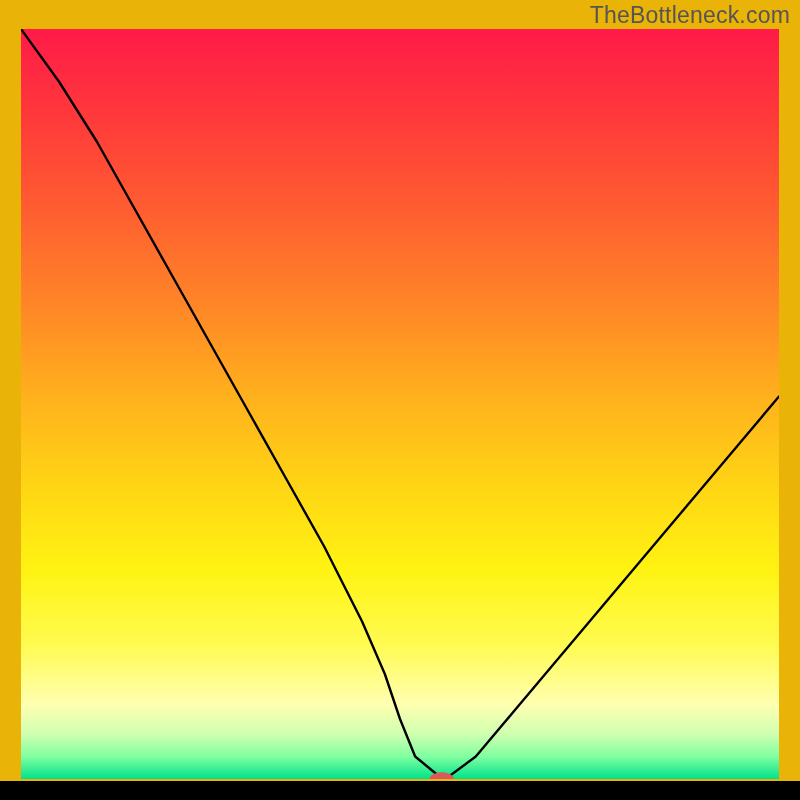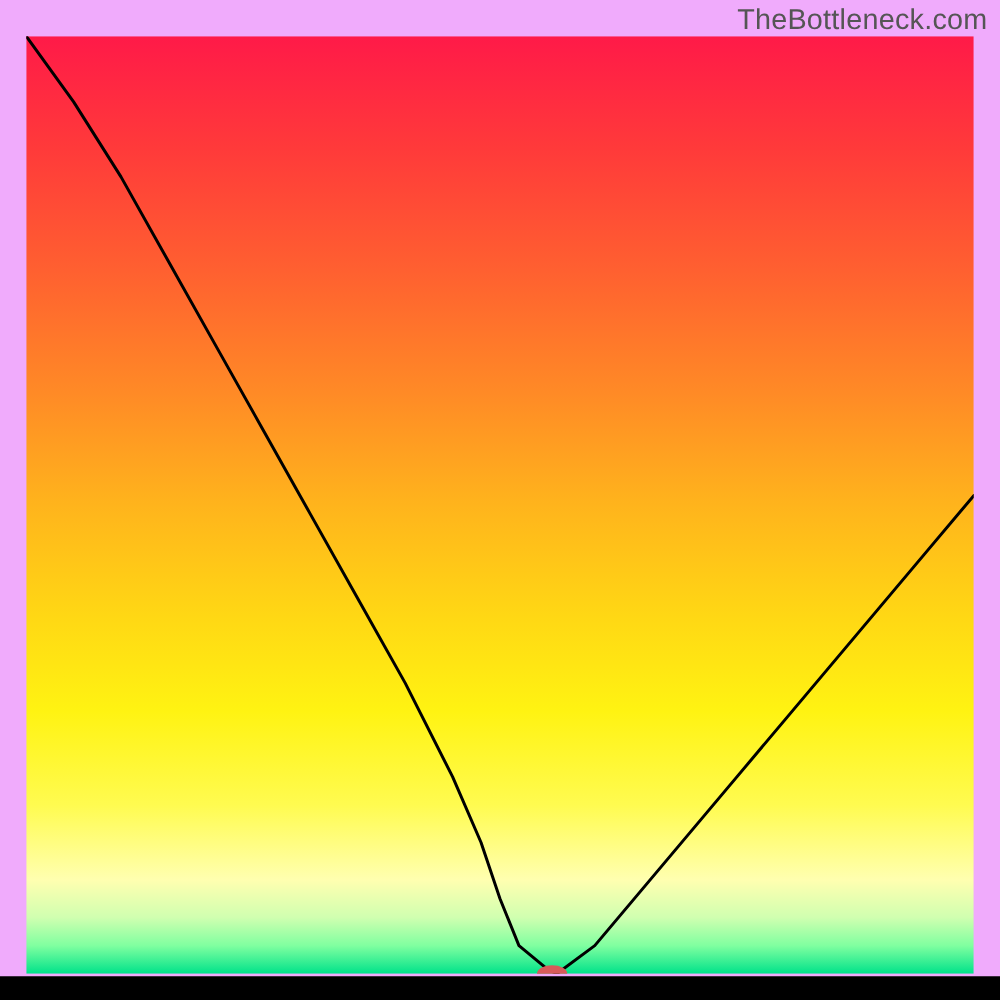--- a/index.html
+++ b/index.html
@@ -9,21 +9,21 @@
     height: 800px;
     background: #000;
     overflow: hidden;
   }
   .frame {
     position: absolute;
     left: 0;
     top: 0;
     width: 800px;
     height: 781px;
-    background: #f0abfc;
+    background: #eab308;
   }
   .watermark {
     position: absolute;
     top: 2px;
     right: 10px;
     color: #555;
     font-family: Arial, Helvetica, sans-serif;
     font-size: 23px;
     font-weight: 400;
     letter-spacing: 0.2px;

